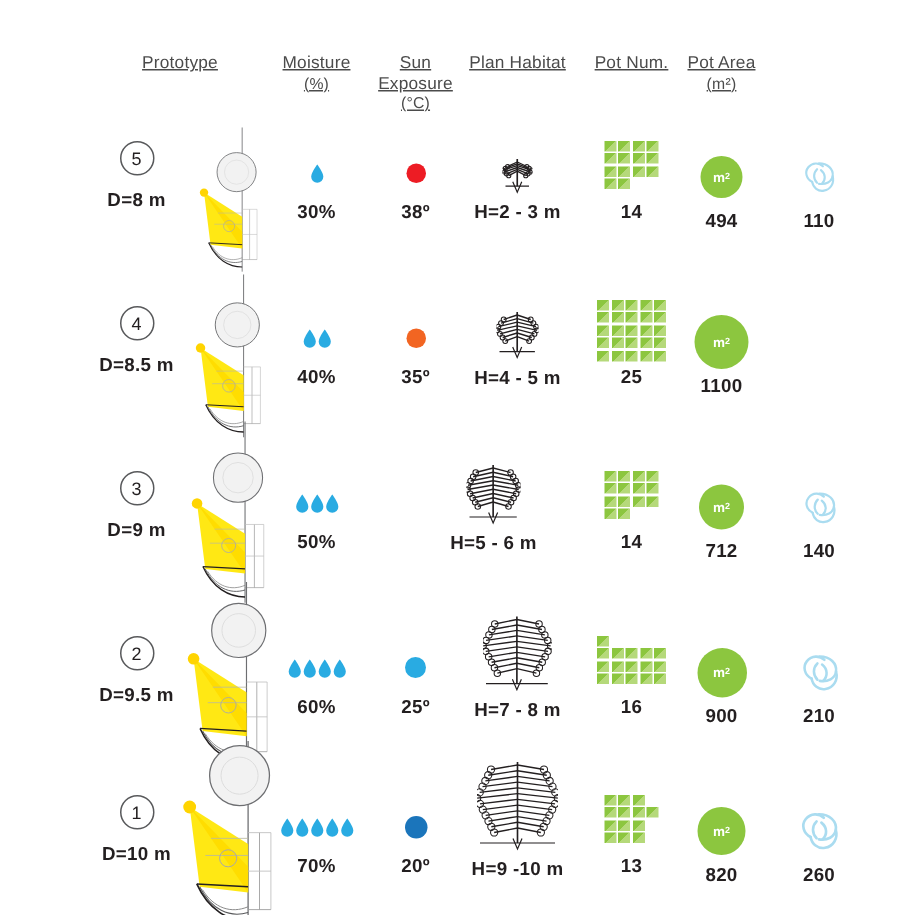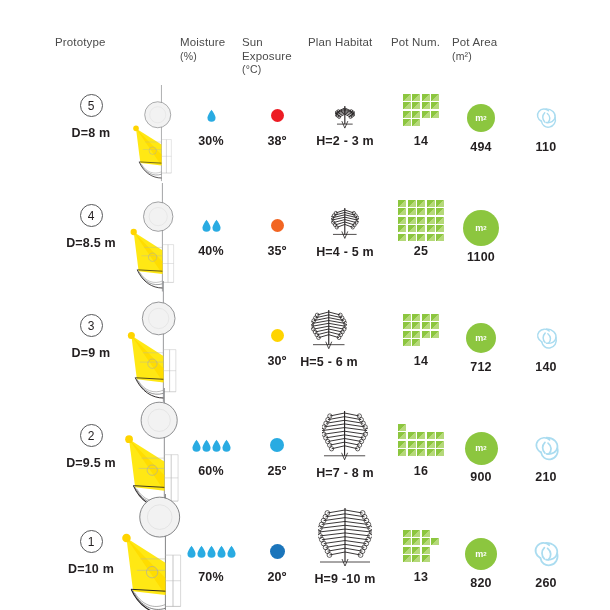--- a/index.html
+++ b/index.html
@@ -18,25 +18,27 @@
 
   
   .header {
     position: absolute;
     top: 0; left: 0;
     width: 610px;
     height: 62px;
   }
   .hdr-cell {
     position: absolute;
+    text-align: center;
     font-size: 11.5px;
     line-height: 13.5px;
     color: #4b4b4b;
     letter-spacing: 0.15px;
     font-weight: 400;
+    text-decoration: underline;
   }
   .hdr-cell .unit { display: block; font-size: 10.5px; }
 
   
   .row {
     position: absolute;
     left: 0;
     width: 610px;
     height: 110px;
   }
@@ -434,25 +436,35 @@
             <path d="M26 98 C34 111 46 115 58 110" fill="none" stroke="#8a8a8a" stroke-width="0.7"></path>
             <line x1="22" y1="94" x2="58" y2="96" stroke="#231f20" stroke-width="1"></line>
             <line x1="66" y1="58" x2="66" y2="112" stroke="#9a9a9a" stroke-width="0.6"></line>
             <line x1="74" y1="58" x2="74" y2="112" stroke="#bdbdbd" stroke-width="0.6"></line>
             <line x1="58" y1="58" x2="74" y2="58" stroke="#bdbdbd" stroke-width="0.6"></line>
             <line x1="58" y1="85" x2="74" y2="85" stroke="#bdbdbd" stroke-width="0.6"></line>
             <line x1="58" y1="112" x2="74" y2="112" stroke="#9a9a9a" stroke-width="0.6"></line>
           </g>
         </svg>
       </div>
-      <div class="cell" style="left: 242px; width: 70px; top: 22px;">
+      <div class="cell" style="left: 180px; width: 62px; top: 22px;">
         <div class="icons">
-          <span class="sun-dot" style="width:13px;height:13px;background:#ffd400;"></span>
-        </div>
-        <div class="value">30º</div>
+          <div class="drops">
+            <svg class="drop" viewBox="0 0 20 28">
+              <path d="M10 1 C10 1 1 13 1 19 a9 9 0 0 0 18 0 C19 13 10 1 10 1 Z" fill="#29abe2"></path>
+            </svg>
+            <svg class="drop" viewBox="0 0 20 28">
+              <path d="M10 1 C10 1 1 13 1 19 a9 9 0 0 0 18 0 C19 13 10 1 10 1 Z" fill="#29abe2"></path>
+            </svg>
+            <svg class="drop" viewBox="0 0 20 28">
+              <path d="M10 1 C10 1 1 13 1 19 a9 9 0 0 0 18 0 C19 13 10 1 10 1 Z" fill="#29abe2"></path>
+            </svg>
+          </div>
+        </div>
+        <div class="value">50%</div>
       </div>
       <div class="cell" style="left: 292px; width: 74px; top: 5.2px;">
         <div class="habitat" style="height:51.96px">
           <svg width="35.519999999999996" height="46.68" viewBox="0 0 35.519999999999996 46.68">
             <line x1="17.759999999999998" y1="4" x2="17.759999999999998" y2="38.68" stroke="#231f20" stroke-width="1.1"></line>
             <line x1="17.759999999999998" y1="6" x2="6.153840000000001" y2="9" stroke="#231f20" stroke-width="0.9"></line>
             <line x1="17.759999999999998" y1="6" x2="29.366159999999994" y2="9" stroke="#231f20" stroke-width="0.9"></line>
             <circle cx="6.153840000000001" cy="9" r="1.854" fill="none" stroke="#231f20" stroke-width="0.7"></circle>
             <circle cx="29.366159999999994" cy="9" r="1.854" fill="none" stroke="#231f20" stroke-width="0.7"></circle>
             <line x1="17.759999999999998" y1="8.835" x2="4.44444" y2="11.835" stroke="#231f20" stroke-width="0.9"></line>

